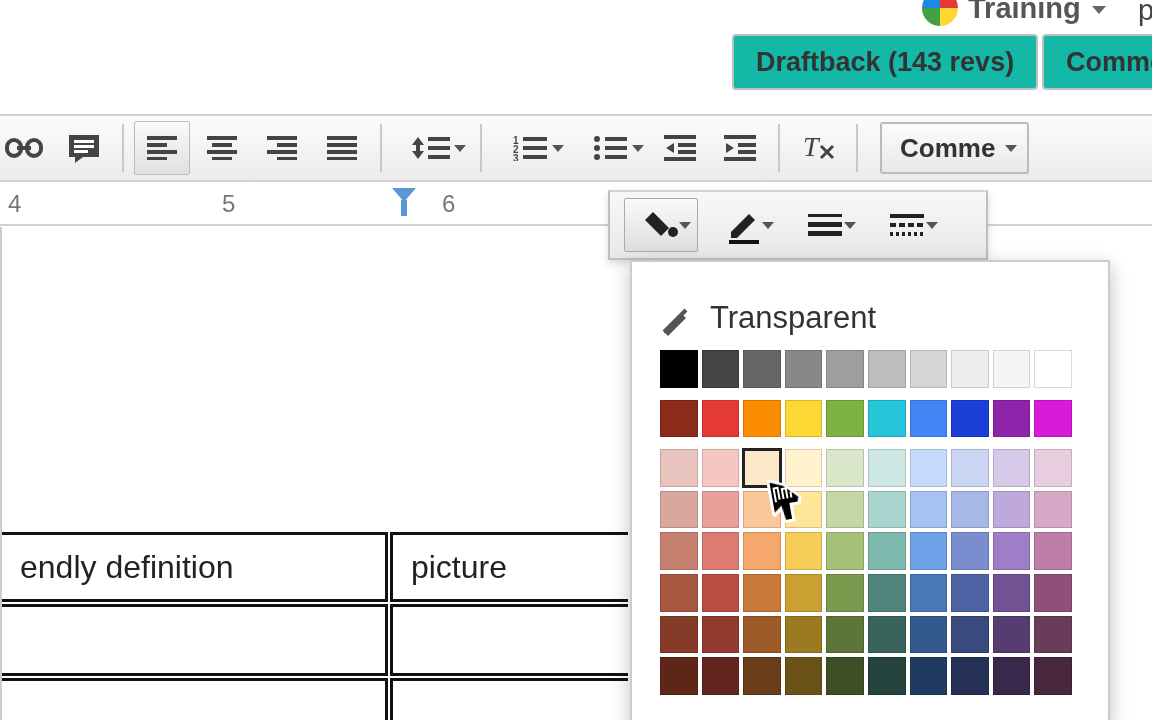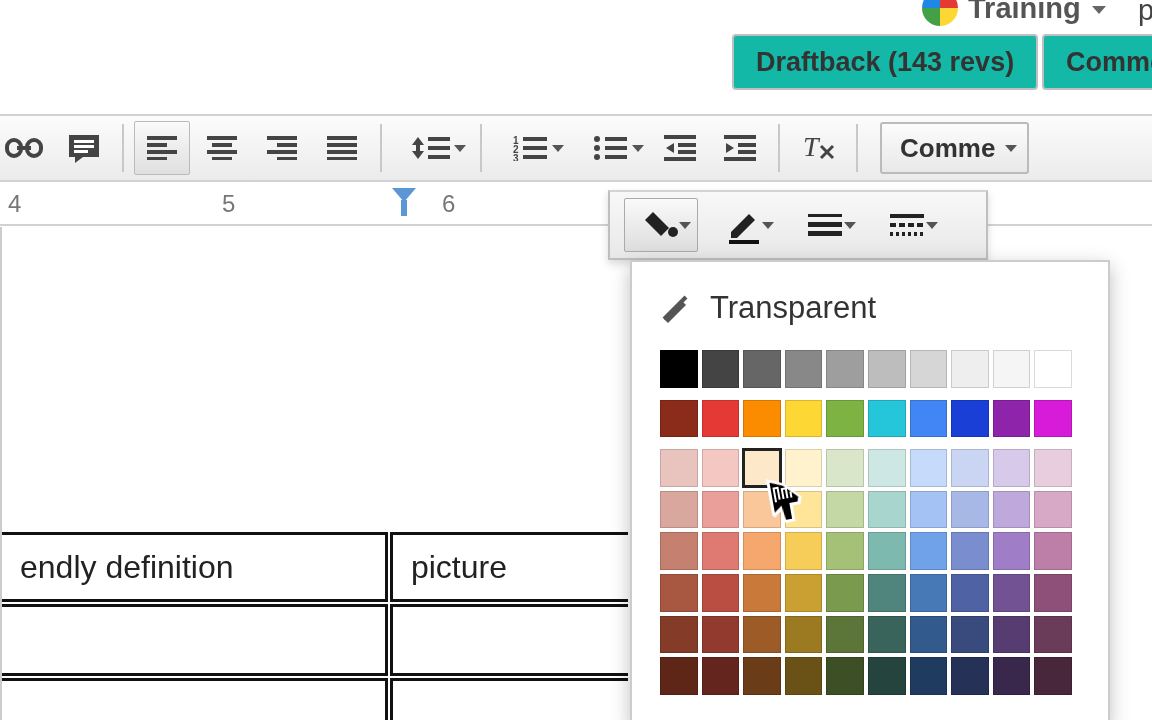--- a/index.html
+++ b/index.html
@@ -188,21 +188,21 @@
     position: absolute;
     top: 260px; left: 630px;
     width: 480px;
     background: #fff;
     border: 2px solid #ccc;
     box-shadow: 0 6px 18px rgba(0,0,0,.25);
     padding: 18px 28px 28px 28px;
   }
   .transp-row {
     display: flex;
-    align-items: center;
+    align-items: flex-end;
     height: 56px;
     margin-bottom: 14px;
   }
   .transp-row span.lbl {
     font-size: 31px;
     color: #333;
     margin-left: 20px;
   }
   .swatches {
     display: flex;

